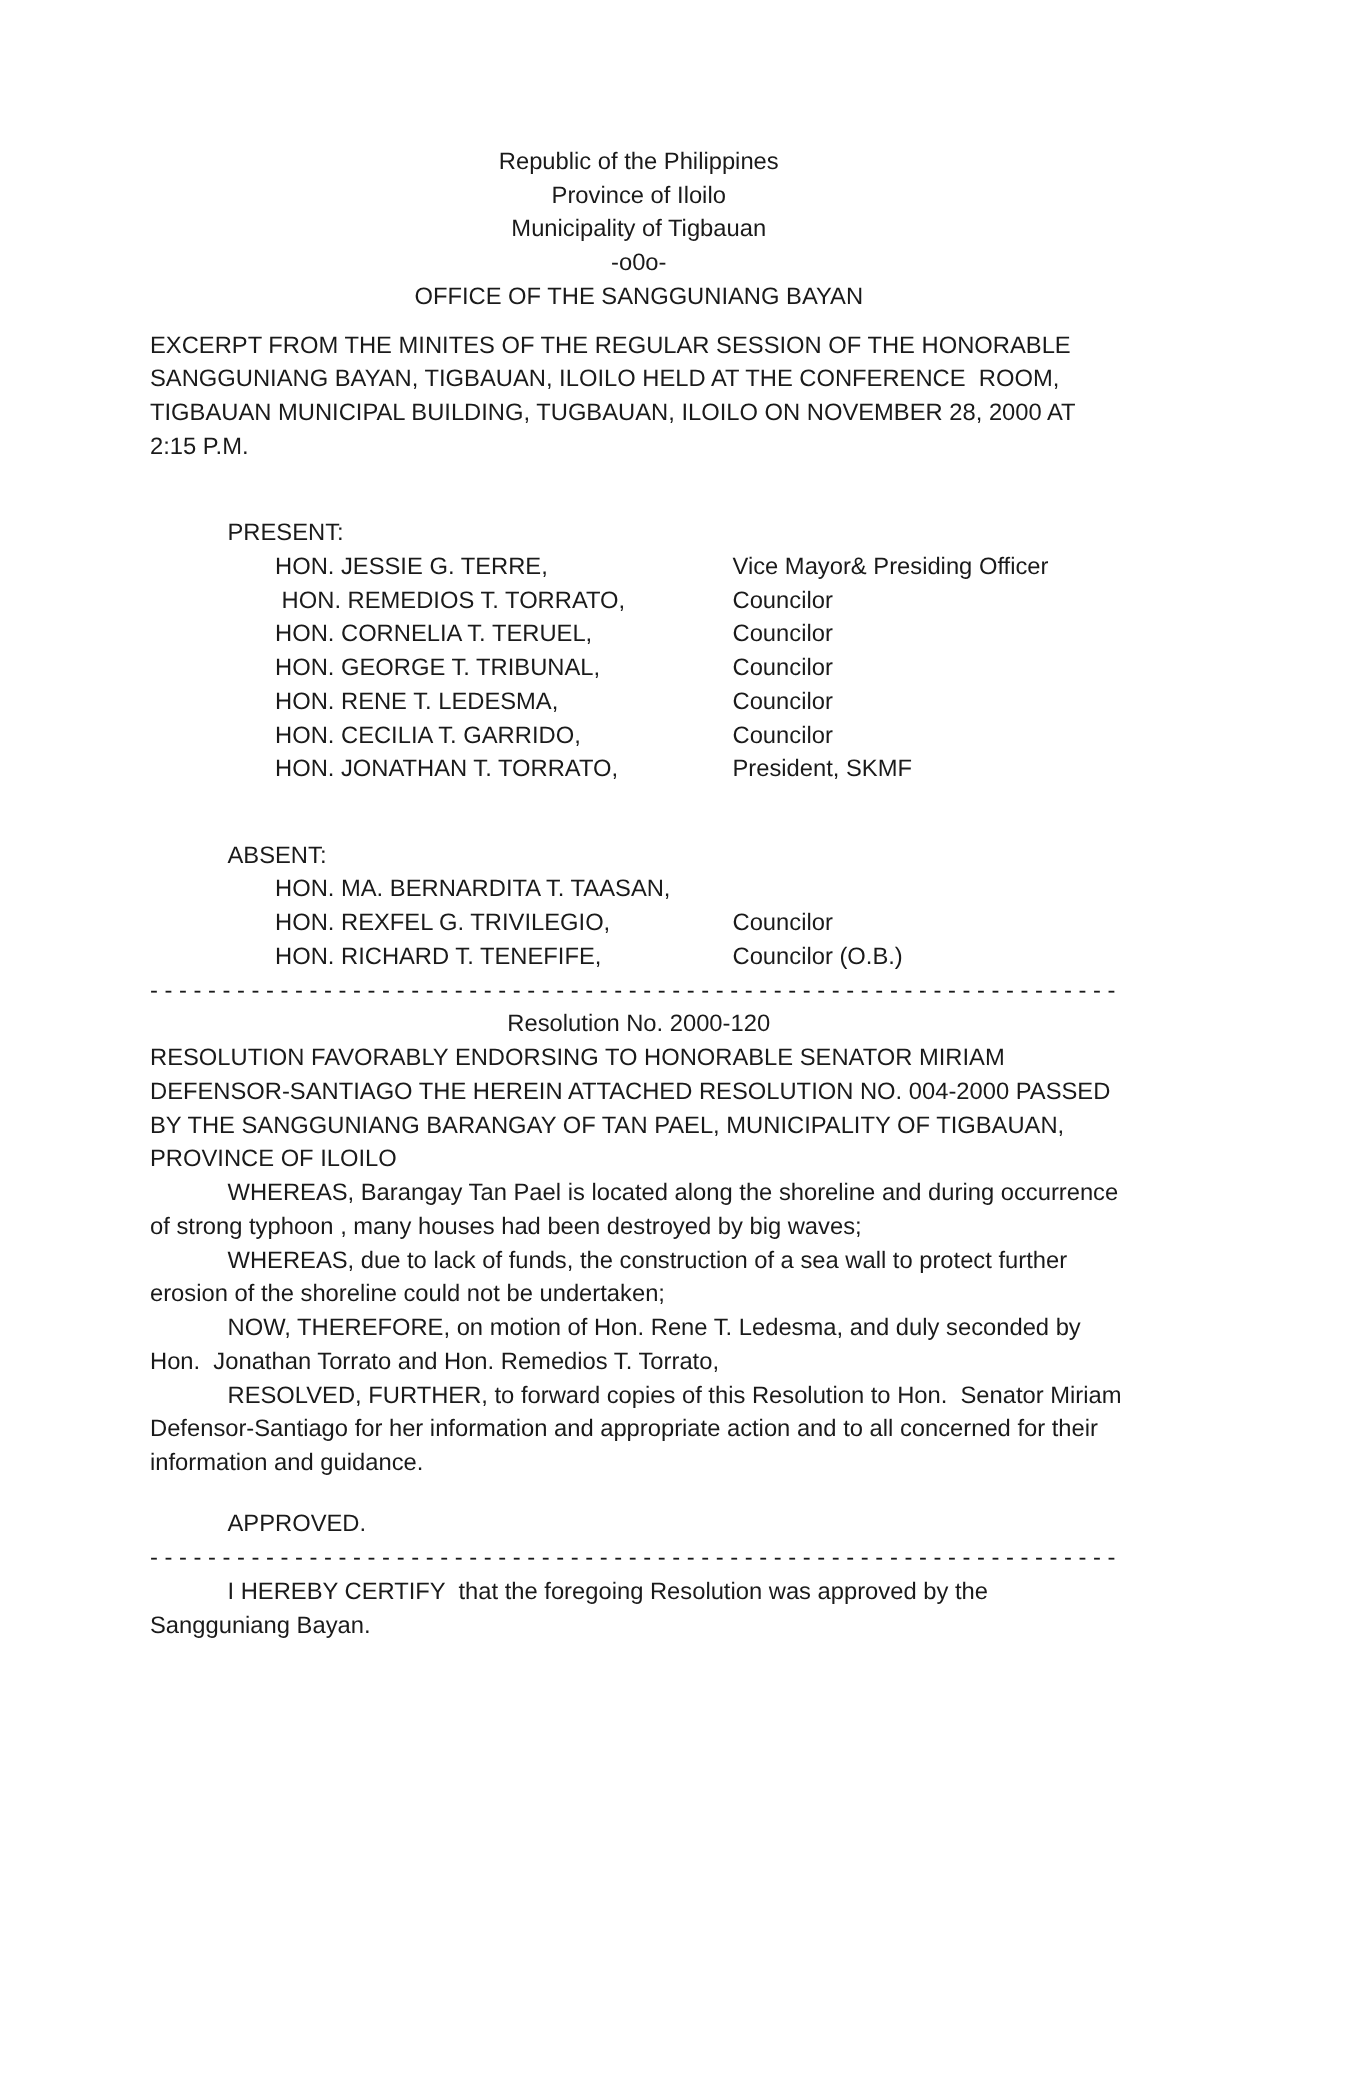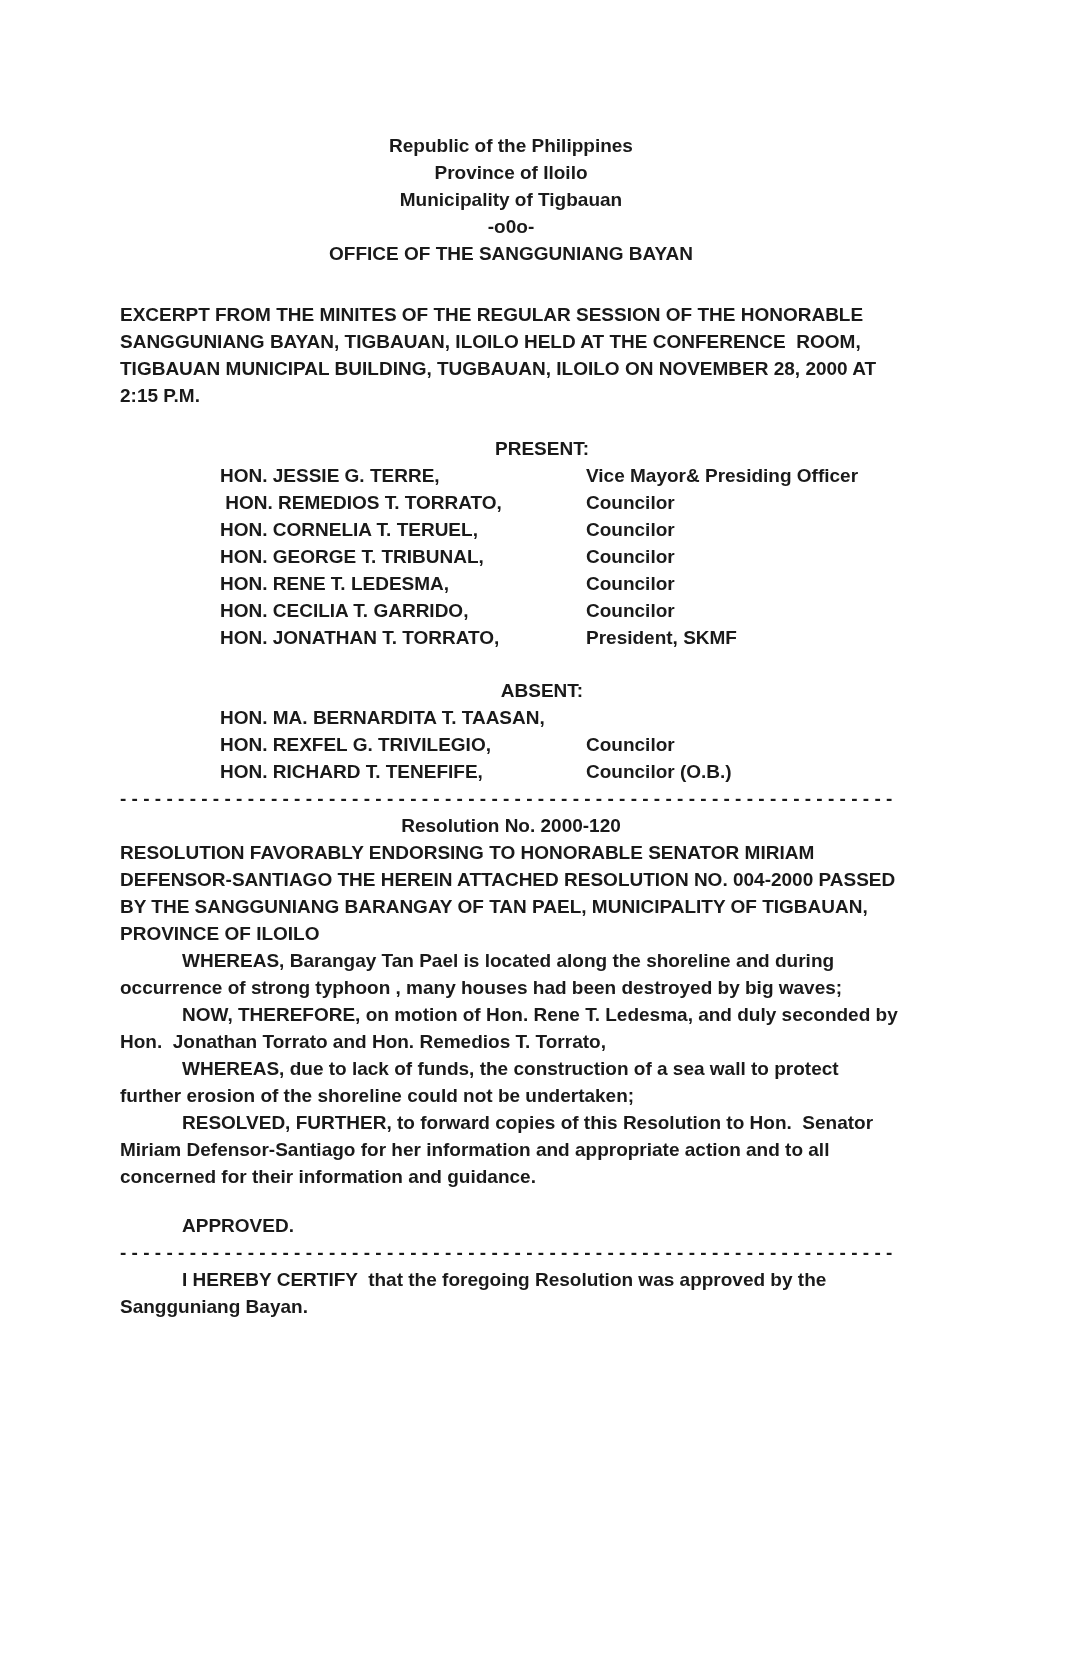--- a/index.html
+++ b/index.html
@@ -8,35 +8,33 @@
     height: 1664px;
     background: #ffffff;
     position: relative;
     overflow: hidden;
     font-family: "Liberation Sans", sans-serif;
     color: #1a1a1a;
   }
   .content {
     position: absolute;
     left: 120px;
-    top: 132px;
+    top: 116px;
     width: 782px;
     font-size: 19px;
     line-height: 27px;
-    font-weight: bold;
   }
   .doc-header { text-align: center; }
   .excerpt {
-    margin-top: 34px;
+    margin-top: 12px;
     white-space: pre-wrap;
   }
   .att-label {
-    margin-top: 26px;
+    margin-top: 42px;
     padding-left: 62px;
-    text-align: center;
   }
   .member-row {
     display: flex;
     padding-left: 100px;
     gap: 36px;
   }
   .member-name {
     flex: 0 0 330px;
     width: 330px;
     white-space: pre;
@@ -125,22 +123,22 @@
       <div class="member-name">HON. RICHARD T. TENEFIFE,</div>
       <div class="member-role">Councilor (O.B.)</div>
     </div>
 
     <div class="separator">- - - - - - - - - - - - - - - - - - - - - - - - - - - - - - - - - - - - - - - - - - - - - - - - - - - - - - - - - - - - - - - - - - -</div>
 
     <div class="res-number">Resolution No. 2000-120</div>
     <div class="res-title">RESOLUTION FAVORABLY ENDORSING TO HONORABLE SENATOR MIRIAM DEFENSOR-SANTIAGO THE HEREIN ATTACHED RESOLUTION NO. 004-2000 PASSED BY THE SANGGUNIANG BARANGAY OF TAN PAEL, MUNICIPALITY OF TIGBAUAN, PROVINCE OF ILOILO</div>
 
     <div class="body-para">WHEREAS, Barangay Tan Pael is located along the shoreline and during occurrence of strong typhoon , many houses had been destroyed by big waves;</div>
+    <div class="body-para">WHEREAS, due to lack of funds, the construction of a sea wall to protect further erosion of the shoreline could not be undertaken;</div>
     <div class="body-para">NOW, THEREFORE, on motion of Hon. Rene T. Ledesma, and duly seconded by Hon.  Jonathan Torrato and Hon. Remedios T. Torrato,</div>
-    <div class="body-para">WHEREAS, due to lack of funds, the construction of a sea wall to protect further erosion of the shoreline could not be undertaken;</div>
     <div class="body-para">RESOLVED, FURTHER, to forward copies of this Resolution to Hon.  Senator Miriam Defensor-Santiago for her information and appropriate action and to all concerned for their information and guidance.</div>
 
     <div class="approved">APPROVED.</div>
 
     <div class="separator">- - - - - - - - - - - - - - - - - - - - - - - - - - - - - - - - - - - - - - - - - - - - - - - - - - - - - - - - - - - - - - - - - - -</div>
 
     <div class="certify">I HEREBY CERTIFY  that the foregoing Resolution was approved by the Sangguniang Bayan.</div>
 
   </div>
 </div>

